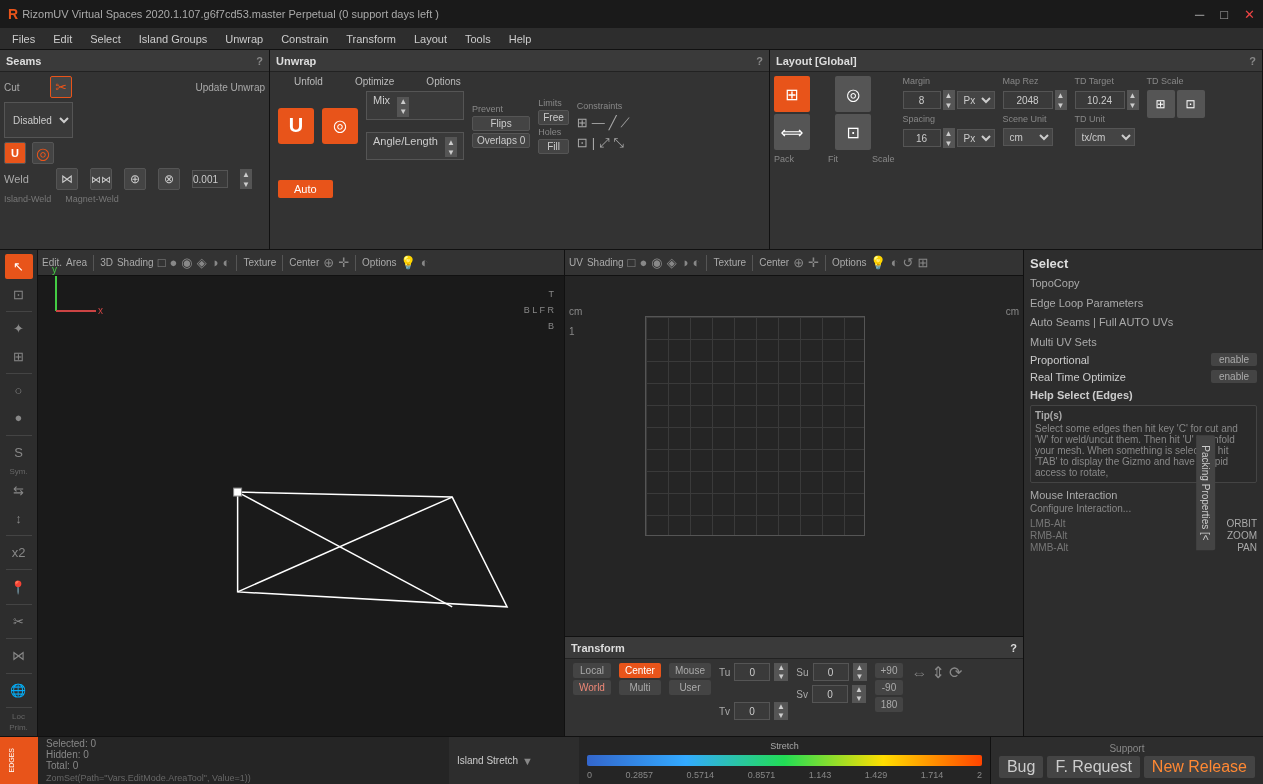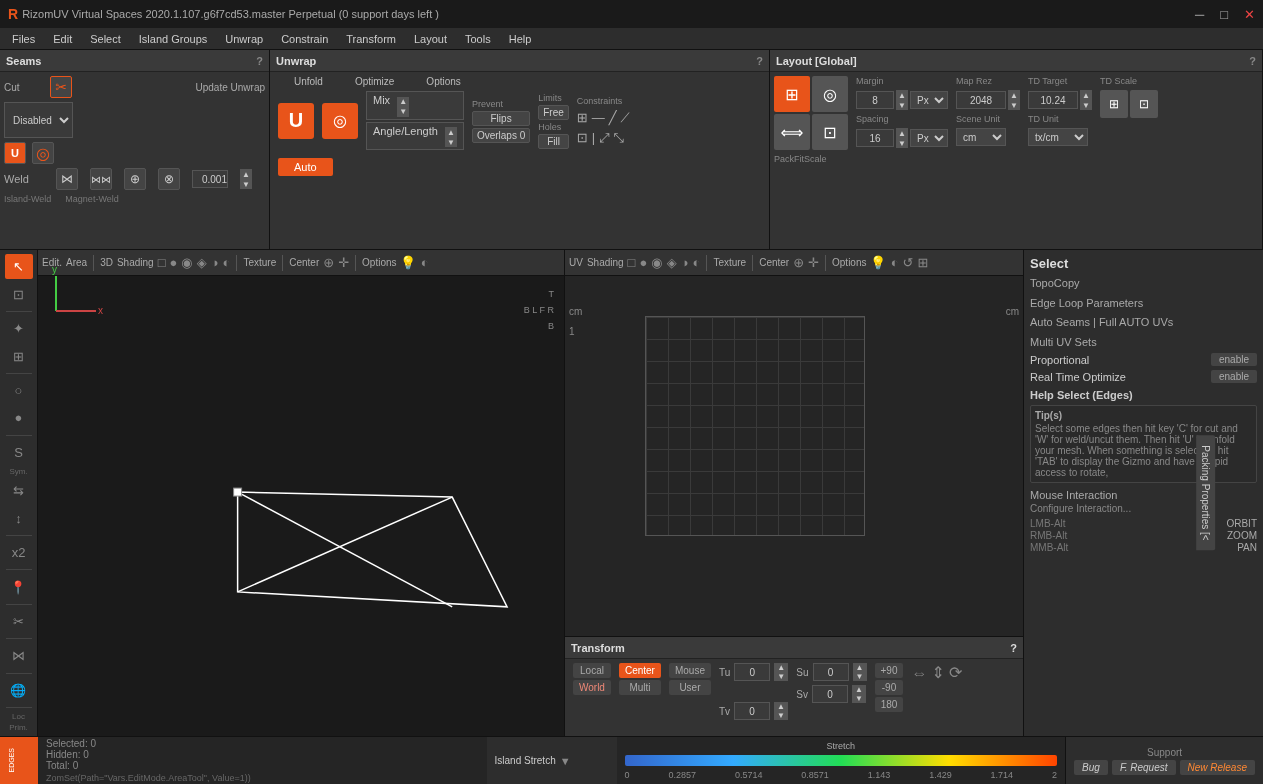--- a/index.html
+++ b/index.html
@@ -119,21 +119,21 @@
     .weld-row {
       display: flex;
       align-items: center;
       gap: 12px;
     }
     .num-input {
       background: #3a3a3a;
       border: 1px solid #555;
       color: #ccc;
       width: 36px;
-      text-align: right;
+      text-align: left;
       font-size: 10px;
       height: 18px;
     }
 
     
     #unwrap-panel {
       width: 500px;
       flex-shrink: 0;
     }
     #unwrap-content {
@@ -436,21 +436,21 @@
       display: flex; flex-direction: column;
       align-items: center; justify-content: center;
       padding: 0 8px; gap: 2px;
       border-left: 1px solid #111;
       min-width: 180px;
     }
     #support-label { font-size: 10px; color: #888; }
     #support-btns { display: flex; gap: 4px; }
     .support-btn {
       background: #444; border: none; color: #ccc; cursor: pointer;
-      font-size: 10px; padding: 2px 8px; border-radius: 2px; font-style: italic;
+      font-size: 16px; padding: 2px 8px; border-radius: 2px;
     }
     .support-btn.highlight { color: #ff8833; }
 
     
     #right-panel-inner {
       padding: 6px;
     }
     .rp-title {
       font-size: 13px; font-weight: bold; color: #ddd; margin-bottom: 4px;
     }
@@ -569,21 +569,21 @@
         <span>Unfold</span>
         <span>Optimize</span>
         <span>Options</span>
       </div>
       <div class="unwrap-btns-row">
 
         <div class="orange-icon-btn" style="font-size:20px;font-weight:bold;">U</div>
 
         <div class="orange-icon-btn" style="font-size:16px;">◎</div>
 
-        <div style="display:flex;flex-direction:column;gap:2px;">
+        <div style="display:flex;flex-direction:column;gap:12px;">
           <div class="options-box">
             <span style="font-size:11px;color:#ccc;">Mix</span>
             <div class="arrow-btns" style="display:inline-flex;flex-direction:column;margin-left:4px;">
               <button class="arrow-btn">▲</button>
               <button class="arrow-btn">▼</button>
             </div>
           </div>
           <div class="options-box">
             <span style="font-size:11px;color:#ccc;">Angle/Length</span>
             <div class="arrow-btns" style="display:inline-flex;flex-direction:column;margin-left:4px;">
@@ -618,42 +618,42 @@
             <span class="small-icon">⟋</span>
           </div>
           <div class="unwrap-icons-row">
             <span class="small-icon">⊡</span>
             <span class="small-icon">|</span>
             <span class="small-icon">⤢</span>
             <span class="small-icon">⤡</span>
           </div>
         </div>
       </div>
-      <div style="margin-top:4px;">
+      <div style="margin-top:16px;">
         <button class="auto-btn">Auto</button>
       </div>
     </div>
   </div>
 
   <div id="layout-panel" class="panel">
     <div class="panel-header">
       <span>Layout [Global]</span>
       <span class="panel-help">?</span>
     </div>
     <div id="layout-content">
       <div class="layout-main-row">
 
         <div class="layout-col">
           <div class="layout-grid-btns">
             <div class="layout-grid-btn" title="Pack">⊞</div>
             <div class="layout-grid-btn grey" title="Fit">◎</div>
             <div class="layout-grid-btn grey" title="Scale">⟺</div>
             <div class="layout-grid-btn grey">⊡</div>
           </div>
-          <div style="display:flex;gap:0;font-size:9px;color:#888;">
+          <div style="display:flex;gap:34px;font-size:9px;color:#888;">
             <span>Pack</span>
             <span>Fit</span>
             <span>Scale</span>
           </div>
         </div>
 
         <div class="layout-col">
           <span class="layout-label">Margin</span>
           <div class="layout-num">
             <input class="layout-input" value="8" style="">

